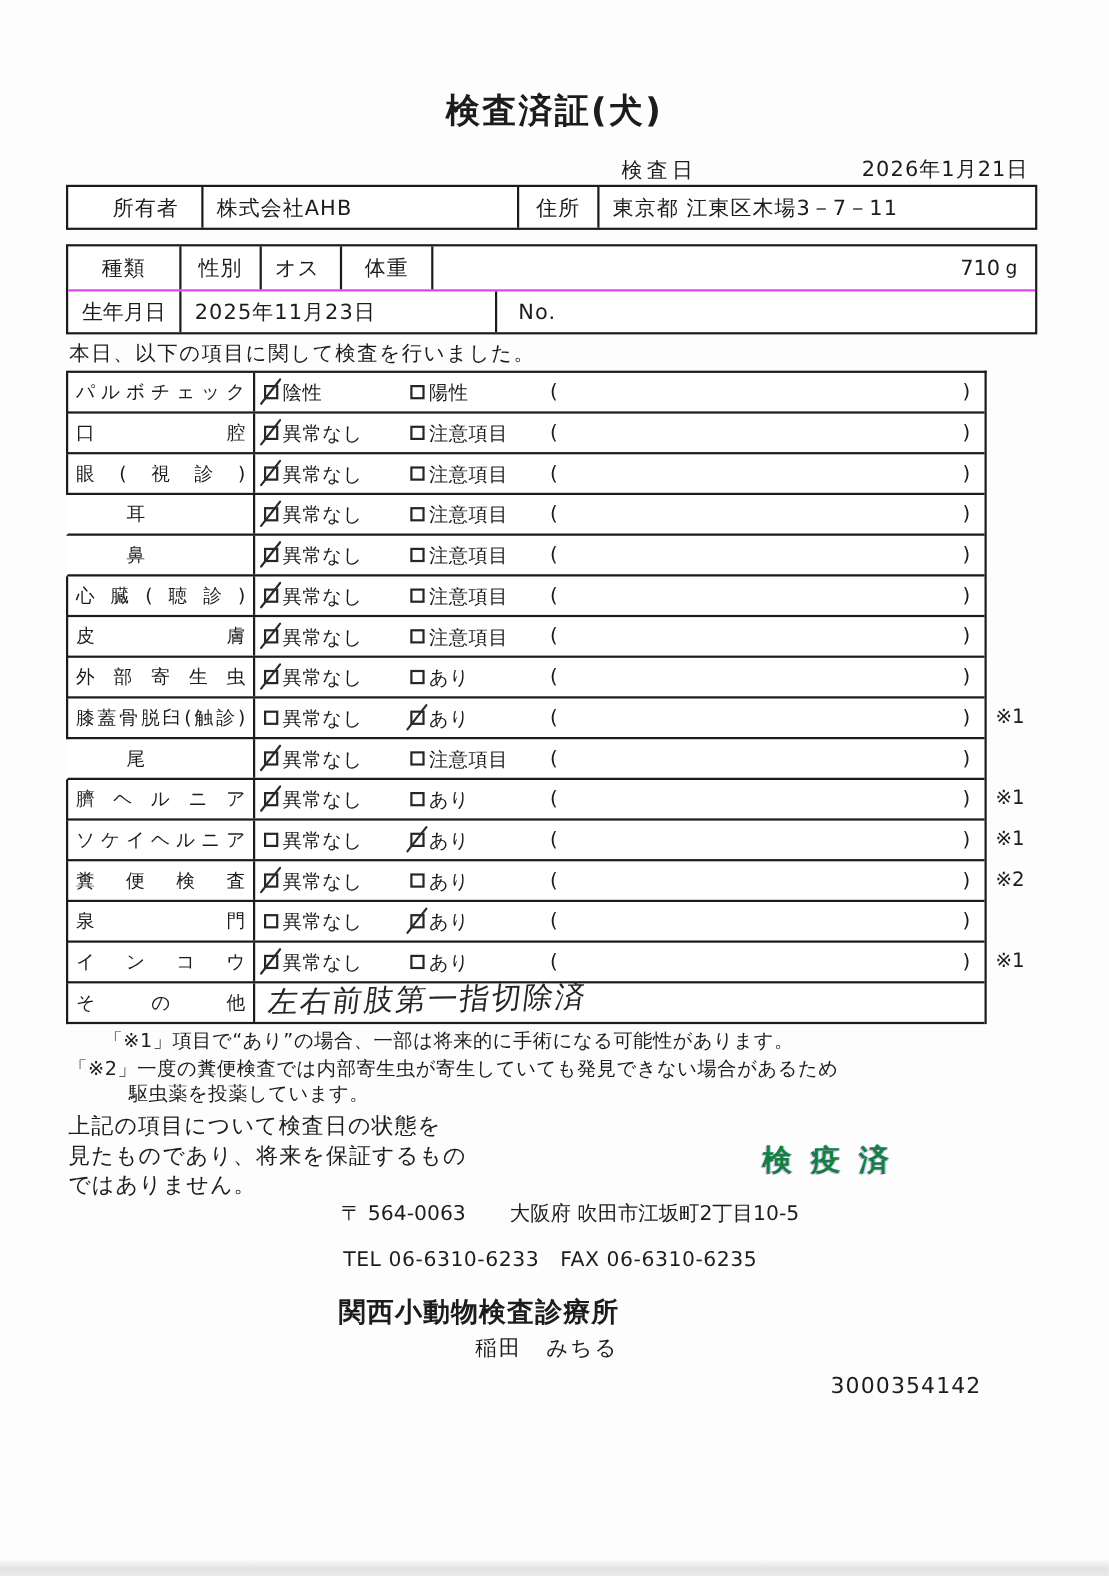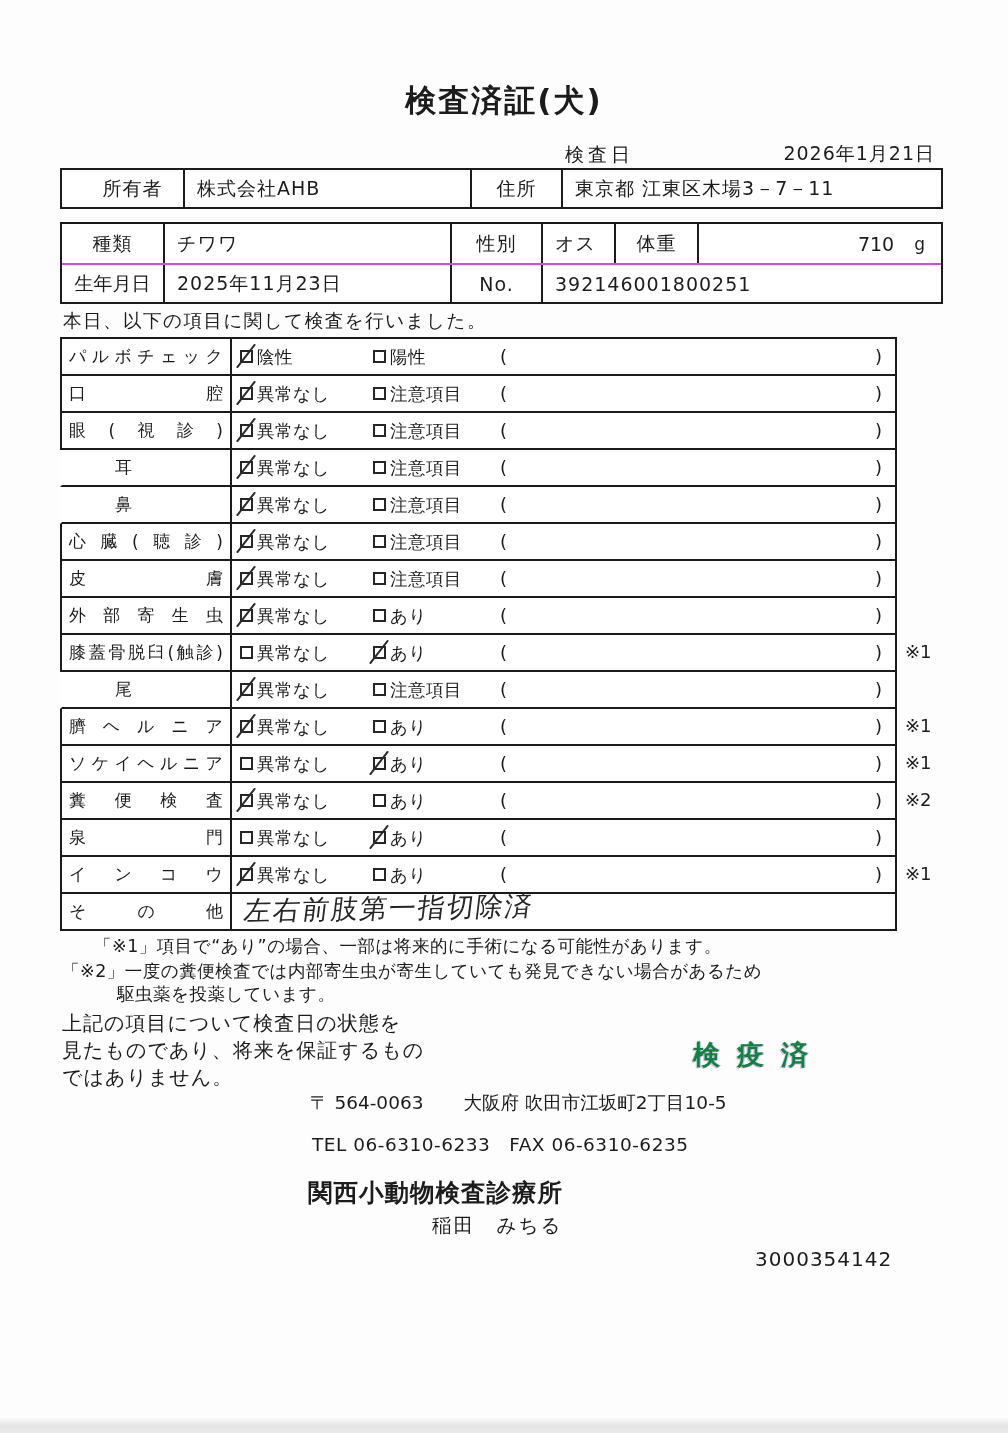--- a/index.html
+++ b/index.html
@@ -29,24 +29,24 @@
   .ic{
     display:flex;align-items:center;box-sizing:border-box;
     border-right:2px solid #1b1b1b;font-size:19px;white-space:nowrap;
     overflow:hidden;
   }
   .ic:last-child{border-right:none;}
   .ic.lab{justify-content:center;letter-spacing:1px;}
   .ic.val{padding-left:12px;letter-spacing:1px;}
   .w-lab1{width:103px;}
   .w-val1{width:287px;}
-  .w-lab2{width:91px;}
+  .w-lab2{width:73px;}
   .w-sex{width:73px;}
   .w-wlab{width:83px;}
-  .weight-cell{flex:1;justify-content:flex-end;padding-right:16px;gap:20px;}
+  .weight-cell{flex:1;justify-content:flex-end;padding-right:16px;gap:5px;}
   .flex1{flex:1;}
 
   
   .intro{top:308px;left:63px;font-size:18.5px;letter-spacing:1.5px;}
 
   
   .check-table{
     top:337px;left:60px;width:837px;box-sizing:border-box;
     border-top:2px solid #1b1b1b;border-right:2px solid #1b1b1b;
     background:#fff;
@@ -129,34 +129,32 @@
     <div class="ic lab w-lab1">所有者</div>
     <div class="ic val w-val1">株式会社AHB</div>
     <div class="ic lab w-lab2">住所</div>
     <div class="ic val flex1">東京都 江東区木場3－7－11</div>
   </div>
 </div>
 
 <div class="abs info-table" style="top:222px;">
   <div class="info-row" style="height:39px;">
     <div class="ic lab w-lab1">種類</div>
-    <div class="ic val w-val1">チワワ</div>
     <div class="ic lab w-lab2">性別</div>
     <div class="ic val w-sex">オス</div>
     <div class="ic lab w-wlab">体重</div>
     <div class="ic weight-cell">
       <span>710</span>
       <span style="font-size:17px;">g</span>
     </div>
   </div>
   <div class="info-row" style="height:39px;">
     <div class="ic lab w-lab1" style="letter-spacing:0;">生年月日</div>
     <div class="ic val w-val1">2025年11月23日</div>
     <div class="ic lab w-lab2">No.</div>
-    <div class="ic val flex1">392146001800251</div>
   </div>
 </div>
 
 <div class="abs intro">本日、以下の項目に関して検査を行いました。</div>
 
 <div class="abs check-table" id="check-table">
     <div class="check-row">
       <div class="cell-label justify">
         <span>パ</span>
         <span>ル</span>

